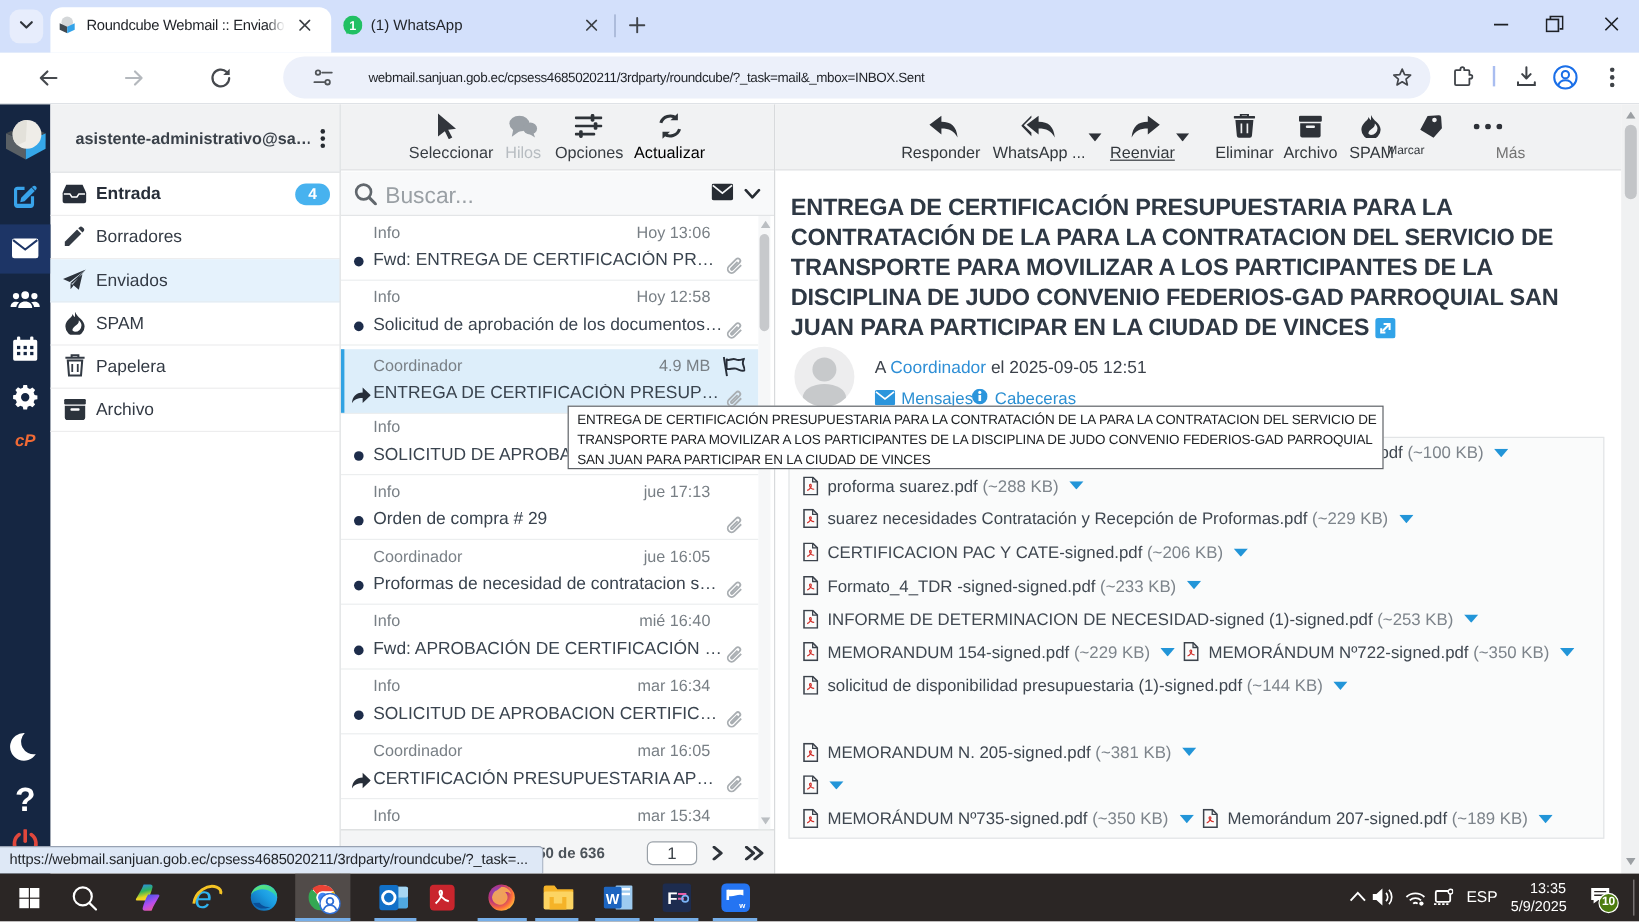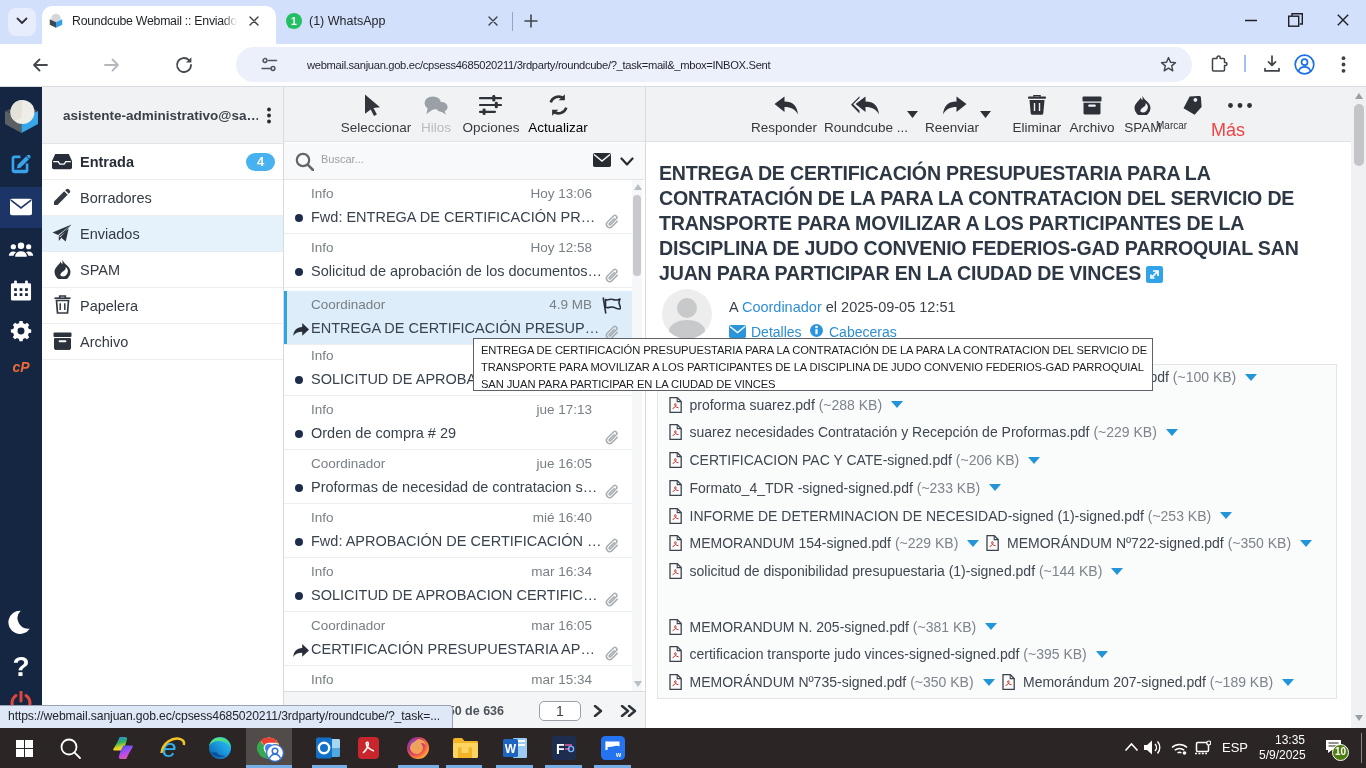--- a/index.html
+++ b/index.html
@@ -259,21 +259,21 @@
   <path d="M16.9 0.3v6h-6.2z" fill="#2e3338"></path>
   <path d="M4.1 21.7v-6h6.2z" fill="#2e3338"></path>
 </svg>
 <div class="a" style="left:523px;top:120px;width:70px;text-align:center;font-size:13.5px;color:#000000;">Actualizar</div>
 
 <div class="a" style="left:284px;top:143px;width:361px;height:36.5px;background:#f8f9fa;border-bottom:1px solid #e3e5e7;"></div>
 <svg class="a" style="left:295px;top:152px" width="19" height="19" viewBox="0 0 19 19">
   <circle cx="8" cy="8" r="6.2" fill="none" stroke="#61676d" stroke-width="2.2"></circle>
   <path d="M12.7 12.7 18 18" stroke="#61676d" stroke-width="2.6" stroke-linecap="round"></path>
 </svg>
-<div class="a" style="left:321px;top:153px;font-size:11px;color:#9aa0a5;">Buscar...</div>
+<div class="a" style="left:321px;top:153px;font-size:19px;color:#9aa0a5;">Buscar...</div>
 <svg class="a" style="left:593px;top:153px" width="18" height="14" viewBox="0 0 18 14">
   <rect x="0" y="0" width="18" height="14" rx="1.8" fill="#272c33"></rect>
   <path d="M1 1.5 9 8 17 1.5" stroke="#f8f9fa" stroke-width="1.5" fill="none"></path>
 </svg>
 <svg class="a" style="left:620px;top:157px" width="14" height="9" viewBox="0 0 14 9">
     <path d="M1.5 1.5 7 7.5l5.5-6" stroke="#272c33" stroke-width="2.2" fill="none" stroke-linecap="round" stroke-linejoin="round"></path>
   </svg>
 
 <div class="a" id="mlist" style="left:284px;top:179.5px;width:361px;height:511px;background:#fff;overflow:hidden;">
   <div class="mrow" style="top:0">
@@ -407,28 +407,28 @@
 
 <div class="a" style="left:646px;top:87px;width:705px;height:55px;background:#f1f2f3;border-bottom:1px solid #e0e2e4;"></div>
 <svg class="a" style="left:774px;top:96px" width="27" height="19" viewBox="0 0 27 19" fill="#2e3238">
   <path d="M10.5 0.5v5c8.5 0 12.5 4 13.5 13-3-5.5-7-7.5-13.5-7.5v5L0.5 8z"></path>
 </svg>
 <div class="a" style="left:744px;top:120px;width:80px;text-align:center;font-size:13.5px;color:#33383d;">Responder</div>
 <svg class="a" style="left:851px;top:96px" width="31" height="19" viewBox="0 0 31 19" fill="#2e3238">
   <path d="M14.5 0.5v5c8.5 0 12.5 4 13.5 13-3-5.5-7-7.5-13.5-7.5v5L4.5 8z"></path>
   <path d="M8.5 1.8 2.2 8l6.3 6.2v3L0 8.5 8.5 0z" transform="translate(0,0.3)"></path>
 </svg>
-<div class="a" style="left:820px;top:120px;width:92px;text-align:center;font-size:13.5px;color:#33383d;">Roundcube ...</div>
+<div class="a" style="left:820px;top:120px;width:92px;text-align:center;font-size:13.5px;color:#33383d;">WhatsApp ...</div>
 <svg class="a" style="left:907px;top:111px" width="11" height="7" viewBox="0 0 11 7">
     <path d="M0 0h11L5.5 7z" fill="#2e3238"></path>
   </svg>
 <svg class="a" style="left:940px;top:96px" width="27" height="19" viewBox="0 0 27 19" fill="#2e3238">
   <path d="M16.5 0.5v5C8 5.5 4 9.5 3 18.5c3-5.5 7-7.5 13.5-7.5v5L26.5 8z"></path>
 </svg>
-<div class="a" style="left:917px;top:120px;width:70px;text-align:center;font-size:13.5px;color:#33383d;">Reenviar</div>
+<div class="a" style="left:917px;top:120px;width:70px;text-align:center;font-size:13.5px;color:#33383d;text-decoration:underline;">Reenviar</div>
 <svg class="a" style="left:980px;top:111px" width="11" height="7" viewBox="0 0 11 7">
     <path d="M0 0h11L5.5 7z" fill="#2e3238"></path>
   </svg>
 <svg class="a" style="left:1028px;top:95px" width="18" height="20" viewBox="0 0 18 20" fill="#2e3238">
   <path d="M1.5 5h15l-1.2 13.2a1.8 1.8 0 01-1.8 1.6H4.5a1.8 1.8 0 01-1.8-1.6z"></path>
   <rect x="0" y="1.6" width="18" height="2.2" rx="0.8"></rect>
   <path d="M6 1.8V0.4h6v1.4" fill="none" stroke="#2e3238" stroke-width="1.6"></path>
   <path d="M6.5 8v8M11.5 8v8" stroke="#f1f2f3" stroke-width="1.4"></path>
 </svg>
 <div class="a" style="left:1000px;top:120px;width:74px;text-align:center;font-size:13.5px;color:#33383d;">Eliminar</div>
@@ -444,38 +444,38 @@
 <div class="a" style="left:1108px;top:120px;width:70px;text-align:center;font-size:13.5px;color:#33383d;">SPAM</div>
 <svg class="a" style="left:1181px;top:96px" width="21" height="19" viewBox="0 0 21 19" fill="#2e3238">
   <path fill-rule="evenodd" d="M9.3 0.5h9.2a2 2 0 012 2v9.2L13 19 2.4 11.7z M14.8 6.2a1.9 1.9 0 100-3.8 1.9 1.9 0 000 3.8z" transform="rotate(-4 10 10)"></path>
 </svg>
 <div class="a" style="left:1156px;top:120px;width:70px;text-align:left;font-size:10px;color:#33383d;">Marcar</div>
 <svg class="a" style="left:1228px;top:103px" width="24" height="5" viewBox="0 0 24 5" fill="#2e3238">
     <circle cx="2.5" cy="2.5" r="2.4"></circle>
     <circle cx="12" cy="2.5" r="2.4"></circle>
     <circle cx="21.5" cy="2.5" r="2.4"></circle>
   </svg>
-<div class="a" style="left:1211px;top:120px;width:60px;text-align:left;font-size:18px;color:#ef4444;">Más</div>
+<div class="a" style="left:1211px;top:120px;width:60px;text-align:right;font-size:13px;color:#737373;">Más</div>
 
 <div class="a" style="left:659px;top:160.5px;width:700px;font-size:19.6px;font-weight:bold;color:#2e3844;line-height:25.2px;letter-spacing:-0.2px;white-space:nowrap;">ENTREGA DE CERTIFICACIÓN PRESUPUESTARIA PARA LA<br>CONTRATACIÓN DE LA PARA LA CONTRATACION DEL SERVICIO DE<br>TRANSPORTE PARA MOVILIZAR A LOS PARTICIPANTES DE LA<br>DISCIPLINA DE JUDO CONVENIO FEDERIOS-GAD PARROQUIAL SAN<br>JUAN PARA PARTICIPAR EN LA CIUDAD DE VINCES <svg style="display:inline-block;vertical-align:-2.5px;margin-left:0px" width="17" height="17" viewBox="0 0 17 17">
       <rect width="17" height="17" rx="2.5" fill="#31a3e8"></rect>
       <path d="M7 5h5v5M12 5 6.2 10.8" stroke="#fff" stroke-width="1.7" fill="none"></path>
       <path d="M5 8.5v3.5h3.5" stroke="#fff" stroke-width="1.7" fill="none"></path>
     </svg></div>
 
 <div class="a" style="left:661.5px;top:289px;width:50px;height:50px;border-radius:50%;background:#ededee;overflow:hidden;">
   <div style="position:absolute;left:15px;top:9px;width:20px;height:20px;border-radius:50%;background:#c7c9cb;"></div>
   <div style="position:absolute;left:7px;top:31px;width:36px;height:22px;border-radius:50% 50% 0 0;background:#c7c9cb;"></div>
 </div>
 <div class="a" style="left:729px;top:299px;font-size:14.5px;color:#3b414a;">A <span style="color:#2f8fd6">Coordinador</span> el 2025-09-05 12:51</div>
 <svg class="a" style="left:729px;top:325px" width="17" height="13" viewBox="0 0 17 13">
     <rect width="17" height="13" rx="1.8" fill="#2b95dc"></rect>
     <path d="M1 1.5 8.5 7.5 16 1.5" stroke="#fff" stroke-width="1.4" fill="none"></path>
   </svg>
-<div class="a" style="left:751px;top:324px;font-size:14px;color:#2b8fd2;">Detalles</div>
+<div class="a" style="left:751px;top:324px;font-size:14px;color:#2b8fd2;">Mensajes</div>
 <svg class="a" style="left:810px;top:324px" width="13" height="13" viewBox="0 0 13 13">
     <circle cx="6.5" cy="6.5" r="6.5" fill="#2b95dc"></circle>
     <rect x="5.4" y="5.2" width="2.2" height="5" fill="#fff"></rect>
     <circle cx="6.5" cy="3" r="1.3" fill="#fff"></circle>
   </svg>
 <div class="a" style="left:829px;top:324px;font-size:14px;color:#2b8fd2;">Cabeceras</div>
 
 <div class="a" id="attbox" style="left:657px;top:363.5px;width:680px;height:335px;background:#fafbfb;border:1px solid #e2e4e6;">
   <div class="arow" style="top:2.5px">
       <span class="aname" style="margin-left:481px">pdf <span class="asize">(~100 KB)</span></span>
@@ -581,21 +581,20 @@
       <svg class="acar" viewBox="0 0 12 7">
         <path d="M0 0h12L6 7z" fill="#2295d8"></path>
       </svg>
     </div>
   <div class="arow" style="top:279.7px">
       <svg class="apdf" viewBox="0 0 13 16">
         <path d="M1 .7h7.3l3.9 3.9V15.3H1z" fill="none" stroke="#3c434c" stroke-width="1.3"></path>
         <path d="M8.2.9v3.7H12" fill="none" stroke="#3c434c" stroke-width="1.1"></path>
         <path d="M3.6 11.7c1.8-.6 4-3.2 3.4-4.6-.3-.7-1.3-.5-1.4.3-.1 1.2 1.6 3.4 3.9 3.3" fill="none" stroke="#d2322d" stroke-width="1"></path>
       </svg>
-      <span class="aname">certificacion transporte judo vinces-signed-signed.pdf <span class="asize">(~395 KB)</span></span>
       <svg class="acar" viewBox="0 0 12 7">
         <path d="M0 0h12L6 7z" fill="#2295d8"></path>
       </svg>
     </div>
   <div class="arow" style="top:307.5px">
       <svg class="apdf" viewBox="0 0 13 16">
         <path d="M1 .7h7.3l3.9 3.9V15.3H1z" fill="none" stroke="#3c434c" stroke-width="1.3"></path>
         <path d="M8.2.9v3.7H12" fill="none" stroke="#3c434c" stroke-width="1.1"></path>
         <path d="M3.6 11.7c1.8-.6 4-3.2 3.4-4.6-.3-.7-1.3-.5-1.4.3-.1 1.2 1.6 3.4 3.9 3.3" fill="none" stroke="#d2322d" stroke-width="1"></path>
       </svg>

